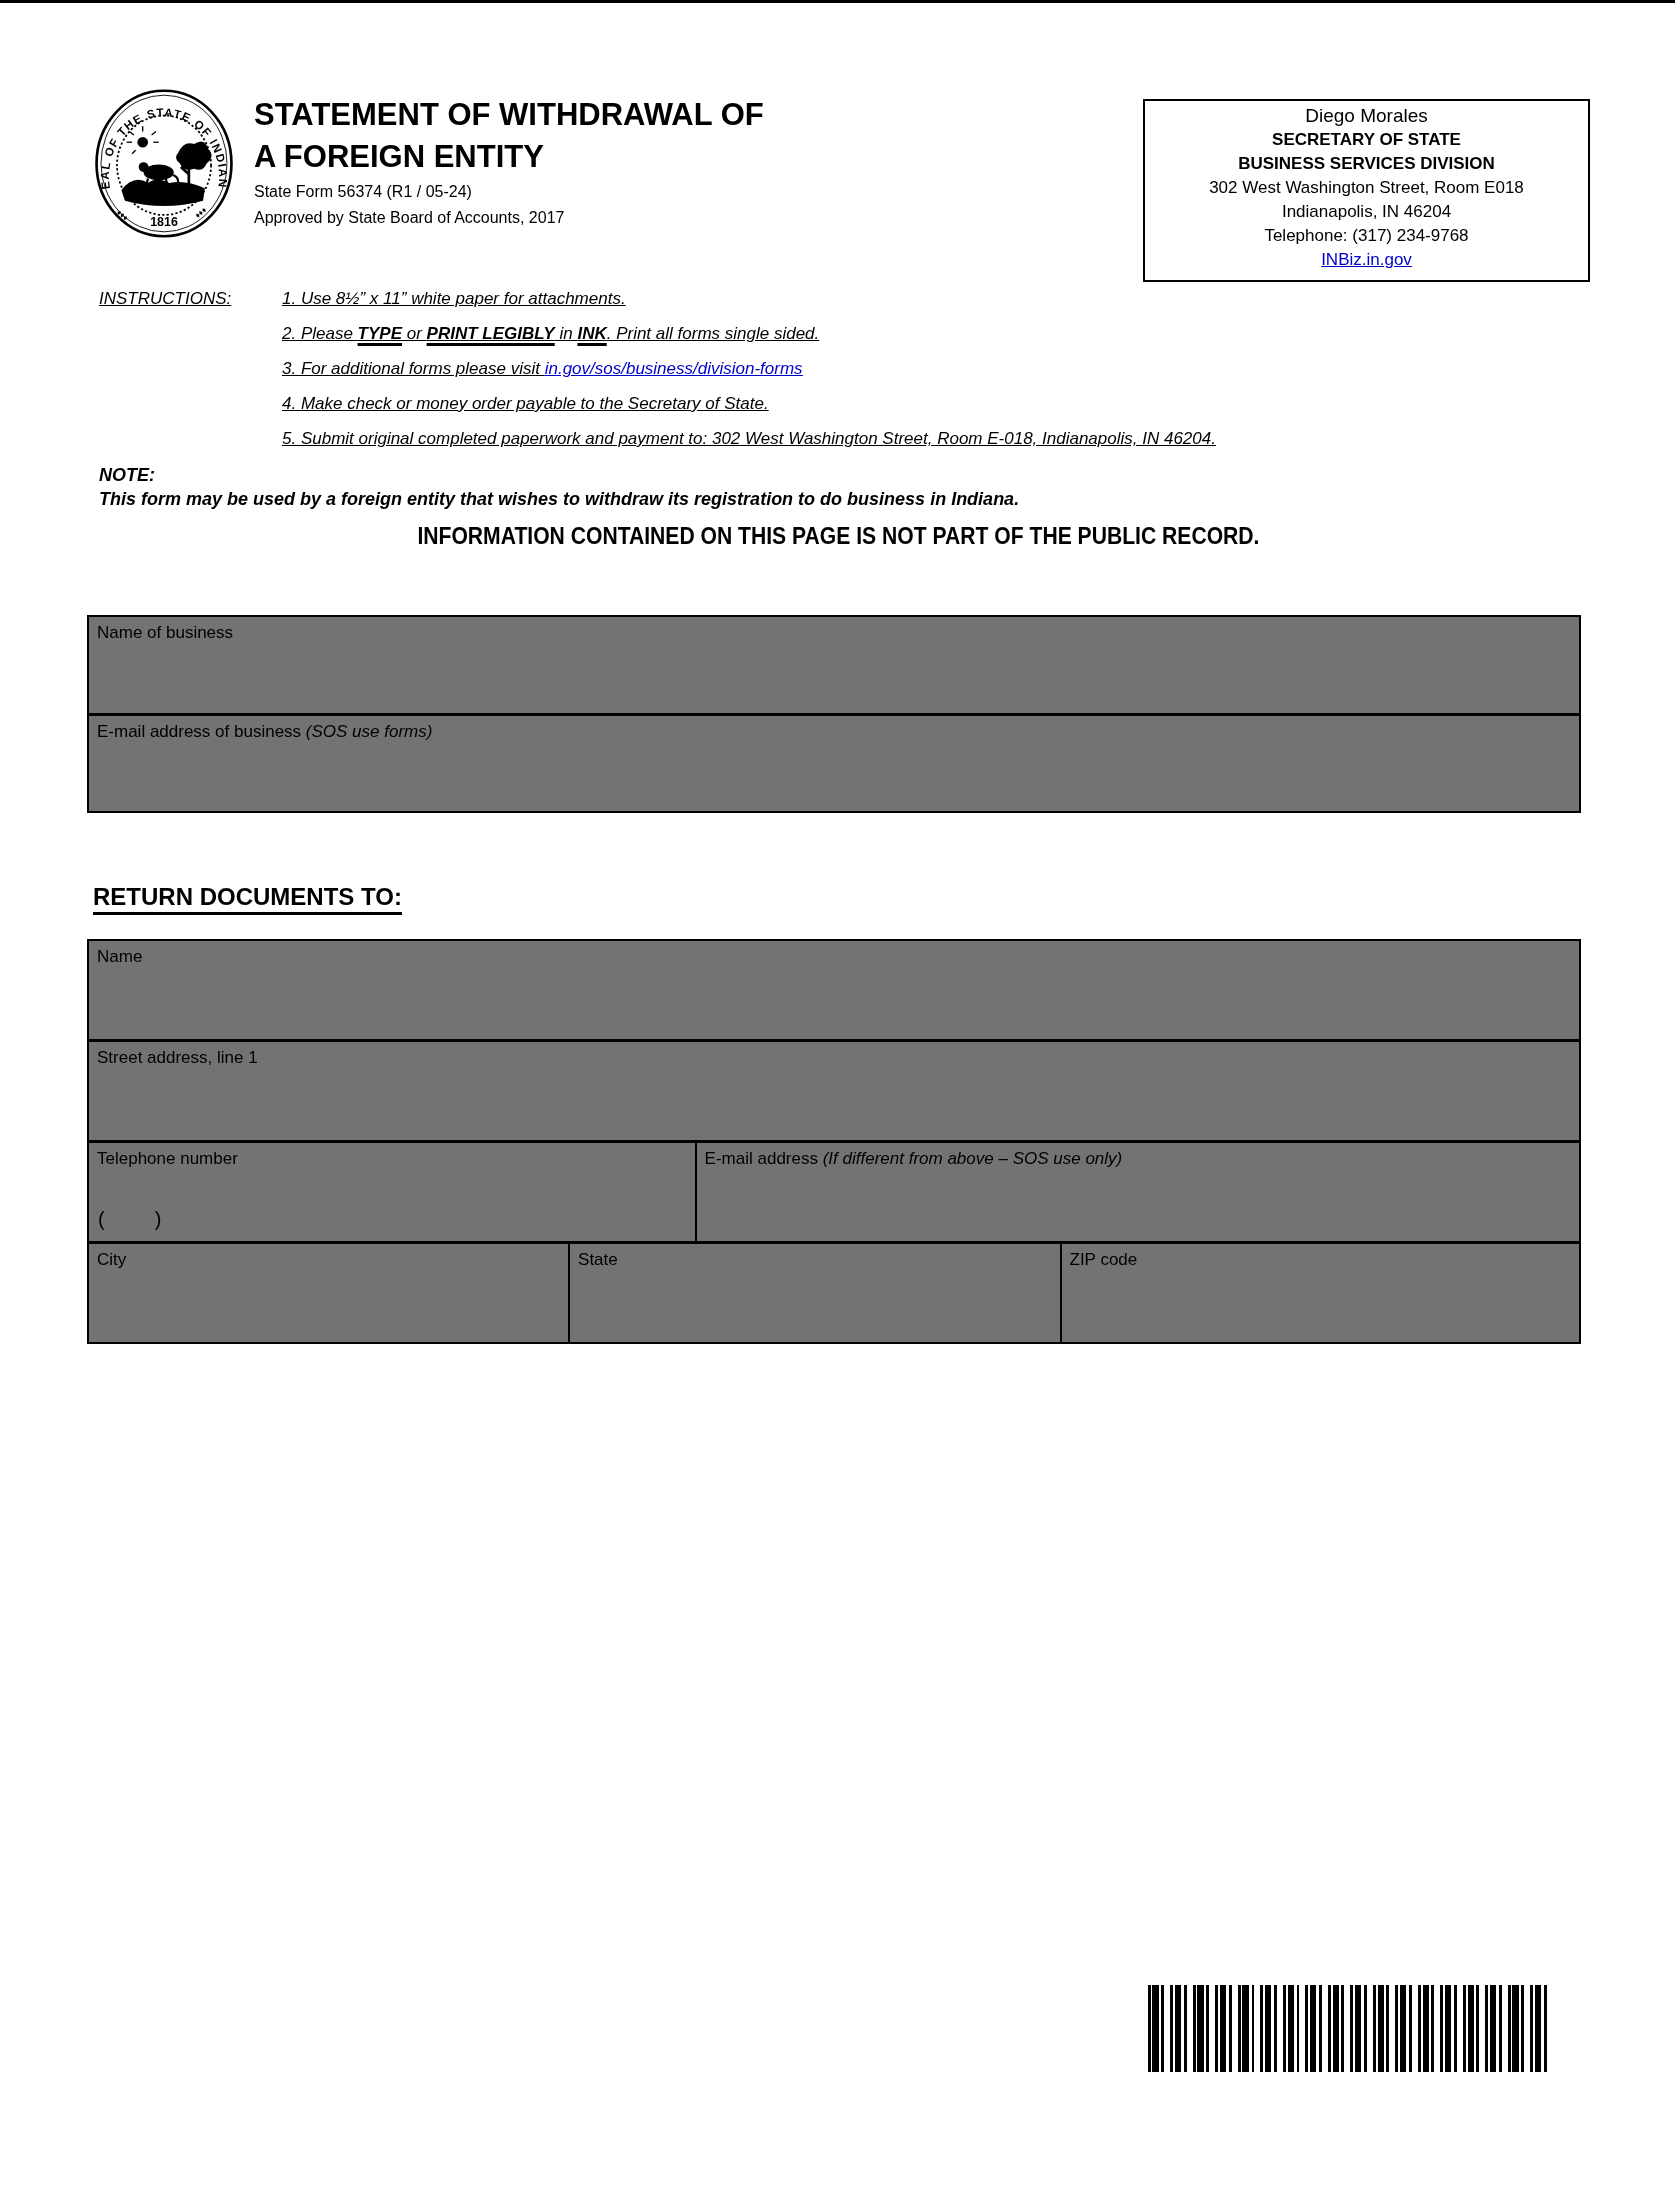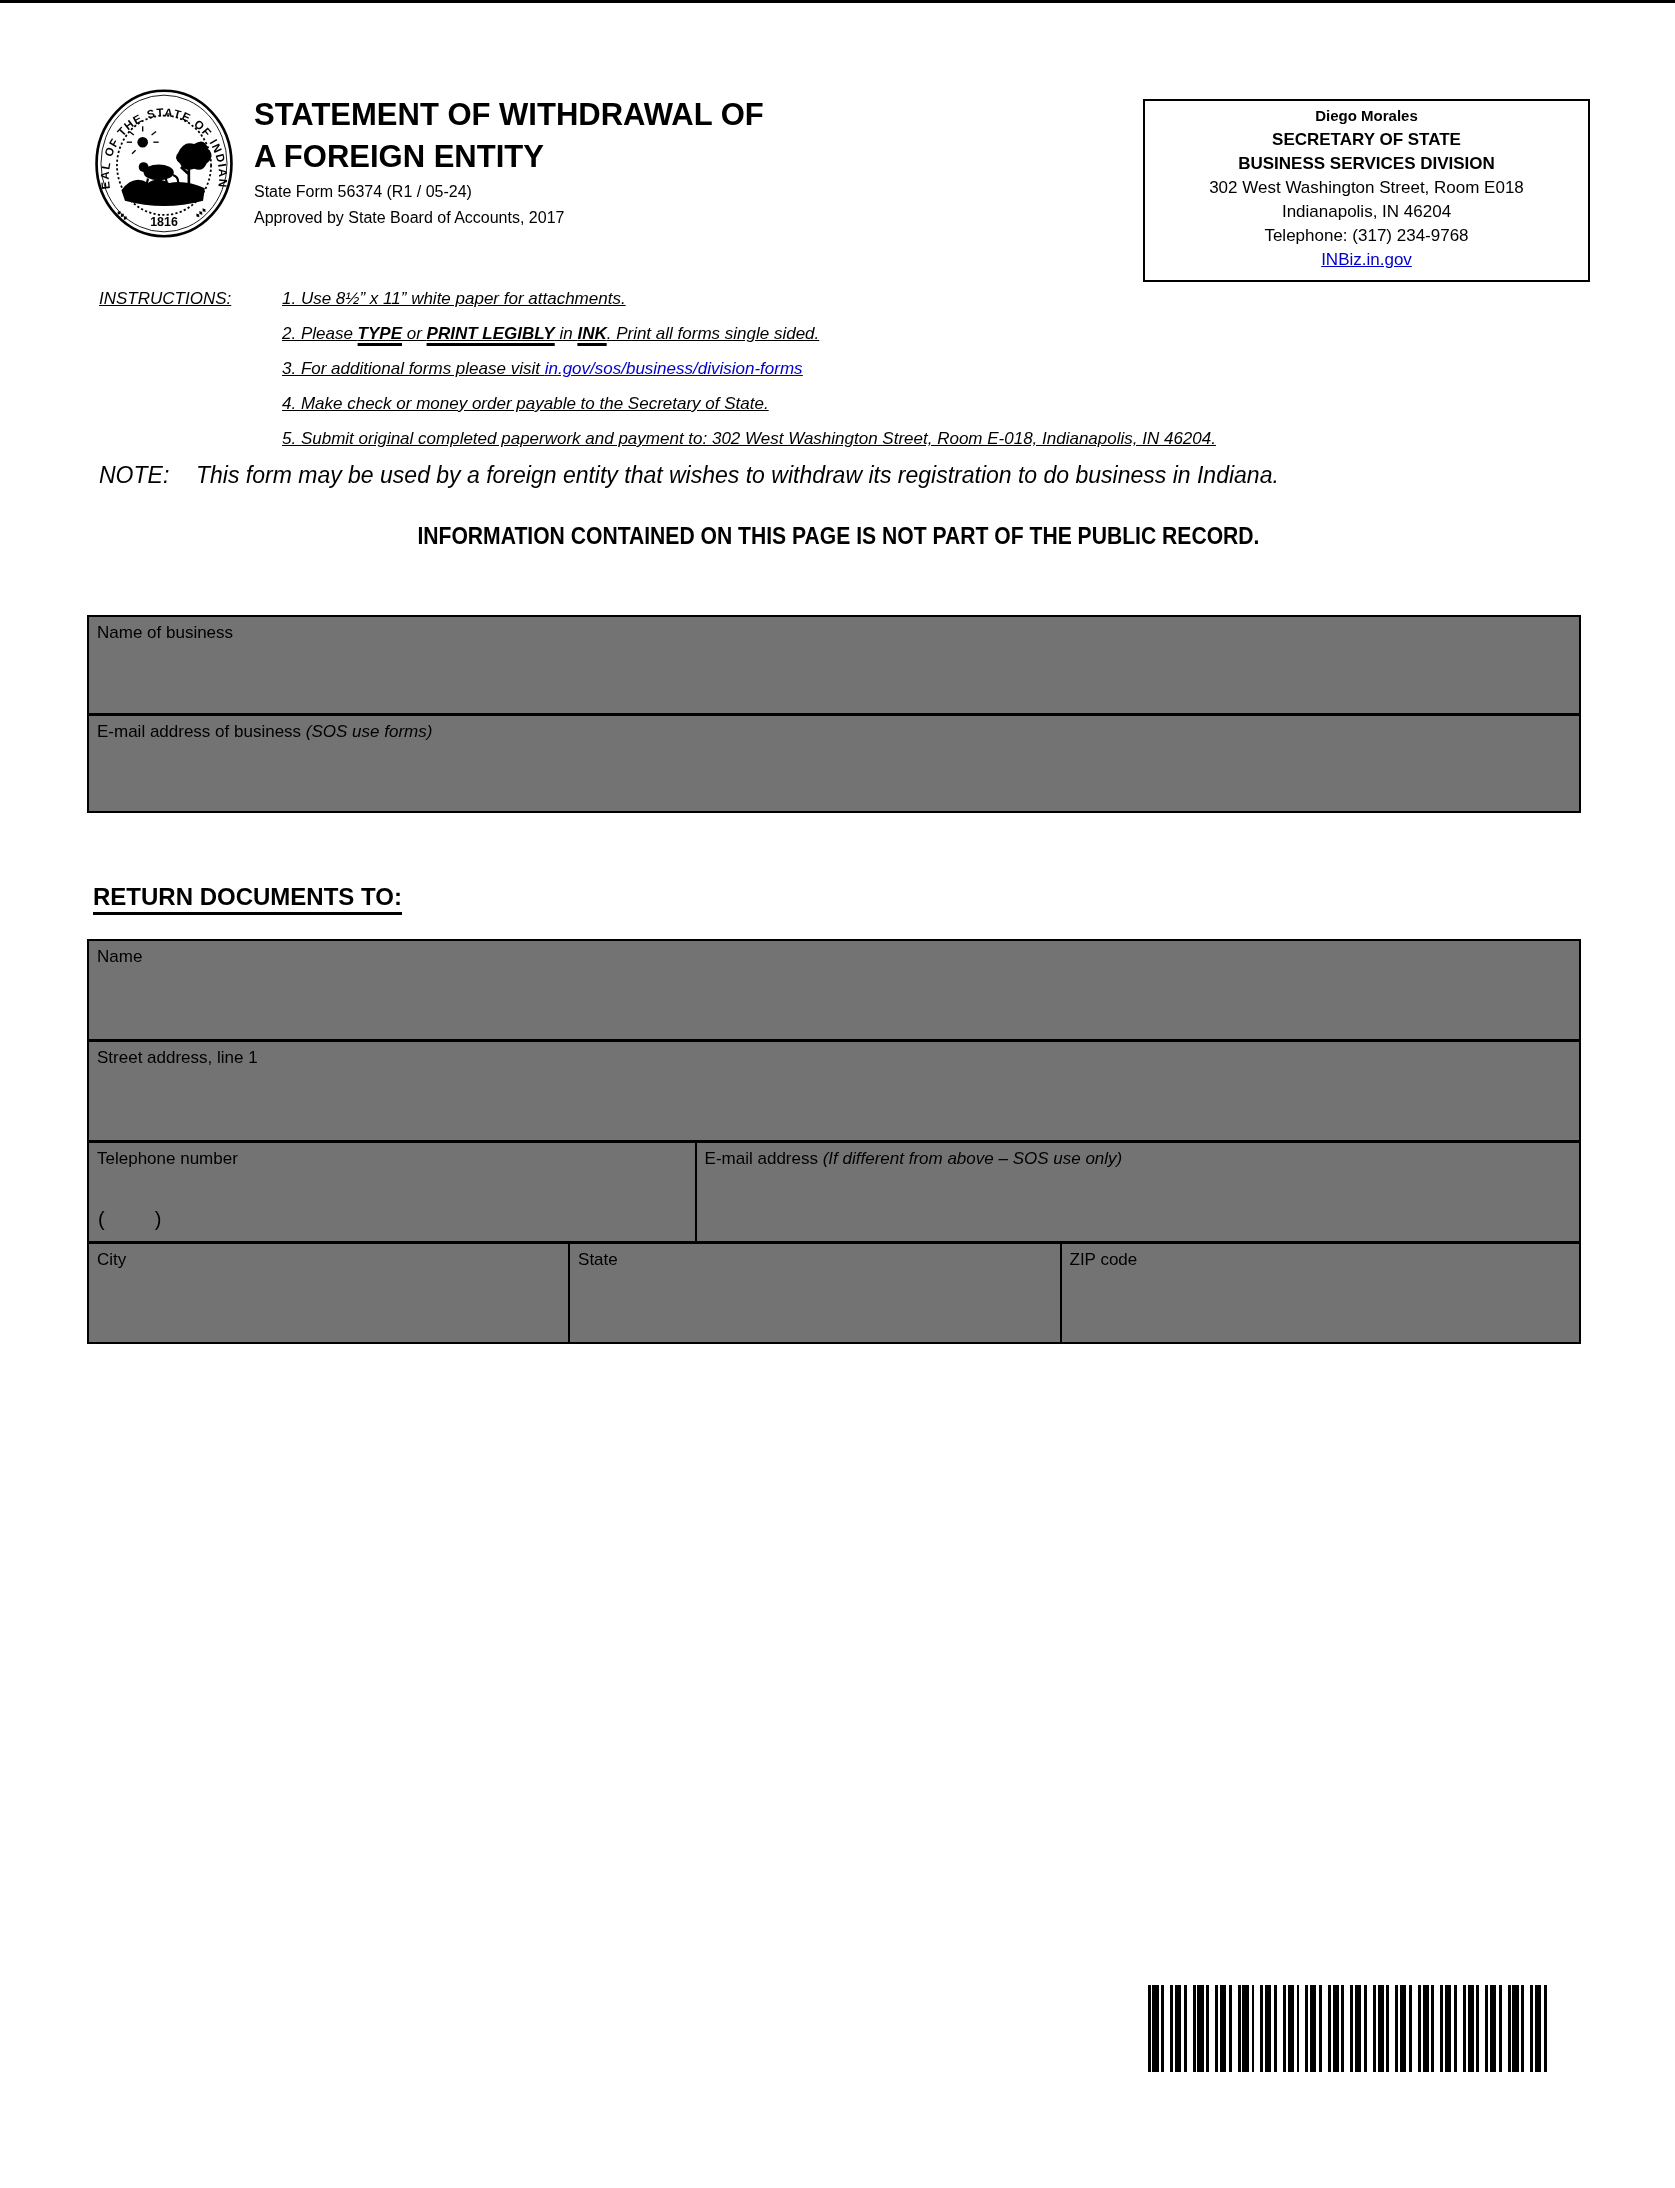--- a/index.html
+++ b/index.html
@@ -18,31 +18,31 @@
   .seal-wrap{position:absolute;left:93px;top:86px;width:142px;height:155px;}
   .title-block{position:absolute;left:254px;top:94px;}
   .title-line{font-size:31px;font-weight:bold;line-height:42px;letter-spacing:0px;white-space:nowrap;}
   .sub-line{font-size:16px;line-height:24px;white-space:nowrap;margin-top:1.8px;}
 
   .office-box{
     position:absolute;left:1143px;top:99px;width:447px;height:183px;
     border:2.7px solid #000;box-sizing:border-box;
     text-align:center;font-size:17px;line-height:24px;padding-top:2.7px;
   }
-  .office-name{font-weight:bold;font-size:15px;}
+  .office-name{font-weight:normal;font-size:19px;}
   .office-bold{font-weight:bold;}
   .link{color:#0000CC;text-decoration:underline;cursor:pointer;}
 
   
   .instructions{position:absolute;left:99px;top:281px;display:flex;font-style:italic;font-size:17px;text-decoration:underline;}
   .ins-label{width:183px;line-height:35px;}
   .ins-items{line-height:35px;white-space:nowrap;}
   .bold-ul{font-weight:bold;text-decoration:underline;text-decoration-thickness:2.7px;text-underline-offset:3.6px;}
 
-  .note-row{position:absolute;left:99px;top:463px;display:flex;font-size:23px;font-style:italic;font-weight:normal;line-height:24px;}
+  .note-row{position:absolute;left:99px;top:463px;display:flex;font-size:18px;font-style:italic;font-weight:bold;line-height:24px;flex-direction:column;}
   .note-label{width:97px;}
 
   .public-record{position:absolute;left:0;top:516px;width:100%;text-align:center;font-size:24px;font-weight:bold;line-height:40px;white-space:nowrap;}
   .condensed{display:inline-block;transform:scaleX(0.88);transform-origin:50% 50%;}
 
   
   .tbl{position:absolute;left:87px;width:1494px;border:2.7px solid #000;box-sizing:border-box;background:#737373;}
   .tbl .row{display:flex;border-top:3.6px solid #000;}
   .tbl .row:first-child{border-top:none;}
   .tbl .cell{position:relative;border-left:2.7px solid #000;box-sizing:border-box;flex:1 1 auto;padding:4.5px 7.2px 0 8px;font-size:17px;line-height:21px;}

